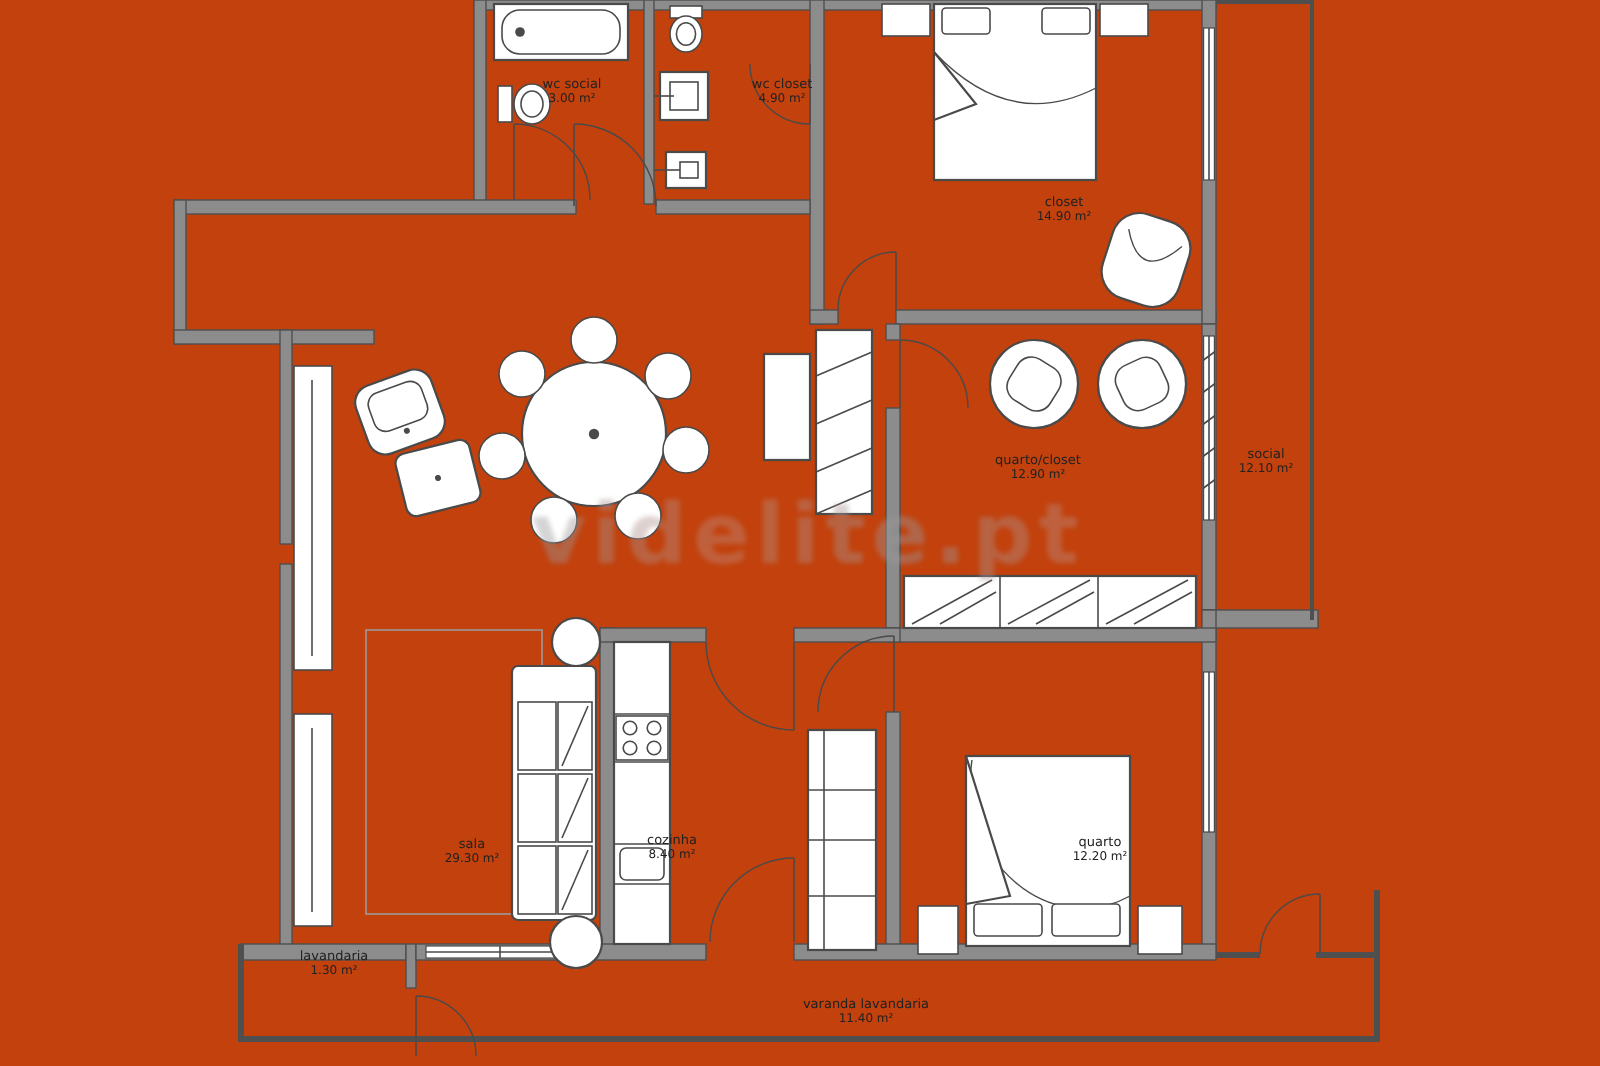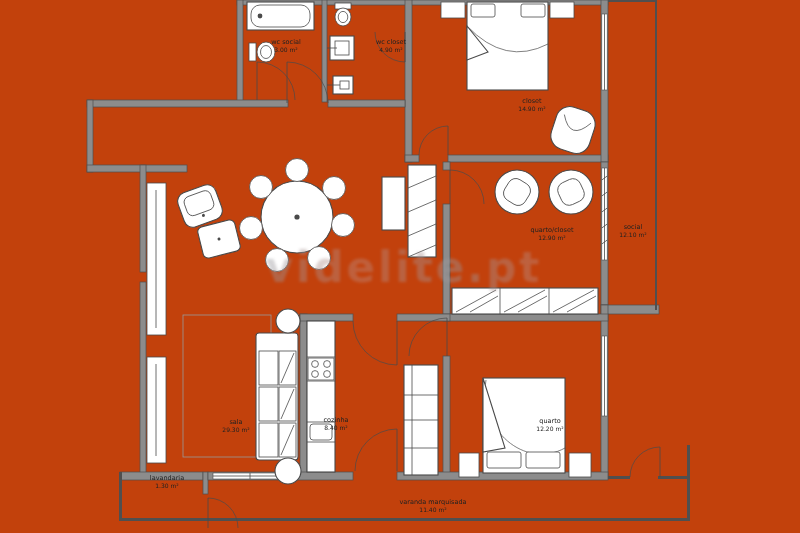--- a/index.html
+++ b/index.html
@@ -299,21 +299,21 @@
   <div class="area">3.00 m²</div>
 </div>
 <div class="room-label" style="left:391px;top:46px">
   <div>wc closet</div>
   <div class="area">4.90 m²</div>
 </div>
 <div class="room-label" style="left:532px;top:105px">
   <div>closet</div>
   <div class="area">14.90 m²</div>
 </div>
-<div class="room-label" style="left:552px;top:234px">
+<div class="room-label" style="left:519px;top:234px">
   <div>quarto/closet</div>
   <div class="area">12.90 m²</div>
 </div>
 <div class="room-label" style="left:633px;top:231px">
   <div>social</div>
   <div class="area">12.10 m²</div>
 </div>
 <div class="room-label" style="left:236px;top:426px">
   <div>sala</div>
   <div class="area">29.30 m²</div>
@@ -324,19 +324,19 @@
 </div>
 <div class="room-label" style="left:550px;top:425px">
   <div>quarto</div>
   <div class="area">12.20 m²</div>
 </div>
 <div class="room-label" style="left:167px;top:482px">
   <div>lavandaria</div>
   <div class="area">1.30 m²</div>
 </div>
 <div class="room-label" style="left:433px;top:506px">
-  <div>varanda marquisada</div>
+  <div>varanda lavandaria</div>
   <div class="area">11.40 m²</div>
 </div>
 
 <div id="watermark">videlite.pt</div>
 
 </div>
 
 </body></html>

